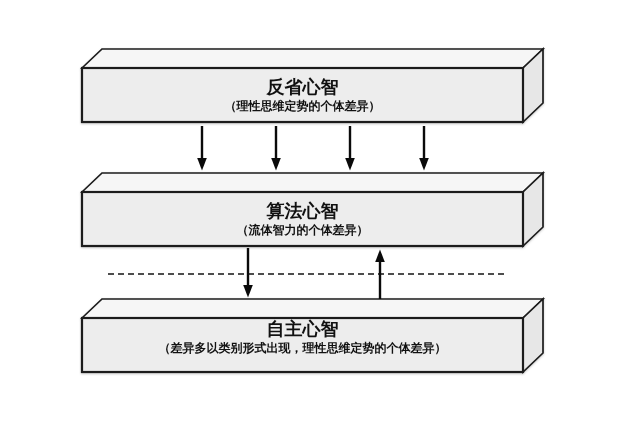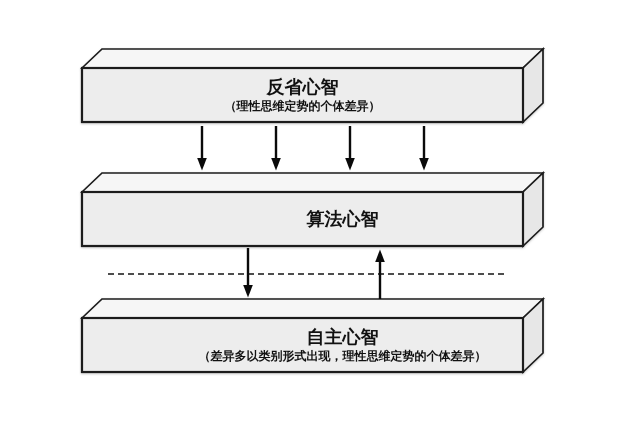--- a/index.html
+++ b/index.html
@@ -79,22 +79,22 @@
     font-size:18px;
     line-height:1.25;
     white-space:nowrap;
   }
   .box-label .subtitle{
     font-size:12px;
     line-height:1.25;
     white-space:nowrap;
   }
   .label-reflective{ top:68px; }
-  .label-algorithmic{ top:192px;padding-left:40px; }
-  .label-autonomous{ top:318px;padding-left:40px; }
+  .label-algorithmic{ top:192px; }
+  .label-autonomous{ top:310px; }
 </style>
 </head>
 <body>
 
 <div class="stage">
 
   <svg class="art" viewBox="0 0 640 424">
 
     <g class="box3d">
       <polygon class="face-top" points="82,68 102,49 543,49 523,68"></polygon>
@@ -150,20 +150,21 @@
     </g>
   </svg>
 
   <div class="box-label label-reflective">
     <div class="title">反省心智</div>
     <div class="subtitle">（理性思维定势的个体差异）</div>
   </div>
 
   <div class="box-label label-algorithmic">
     <div class="title">算法心智</div>
+    <div class="subtitle">（流体智力的个体差异）</div>
   </div>
 
   <div class="box-label label-autonomous">
     <div class="title">自主心智</div>
     <div class="subtitle">（差异多以类别形式出现，理性思维定势的个体差异）</div>
   </div>
 
 </div>
 
 </body></html>

